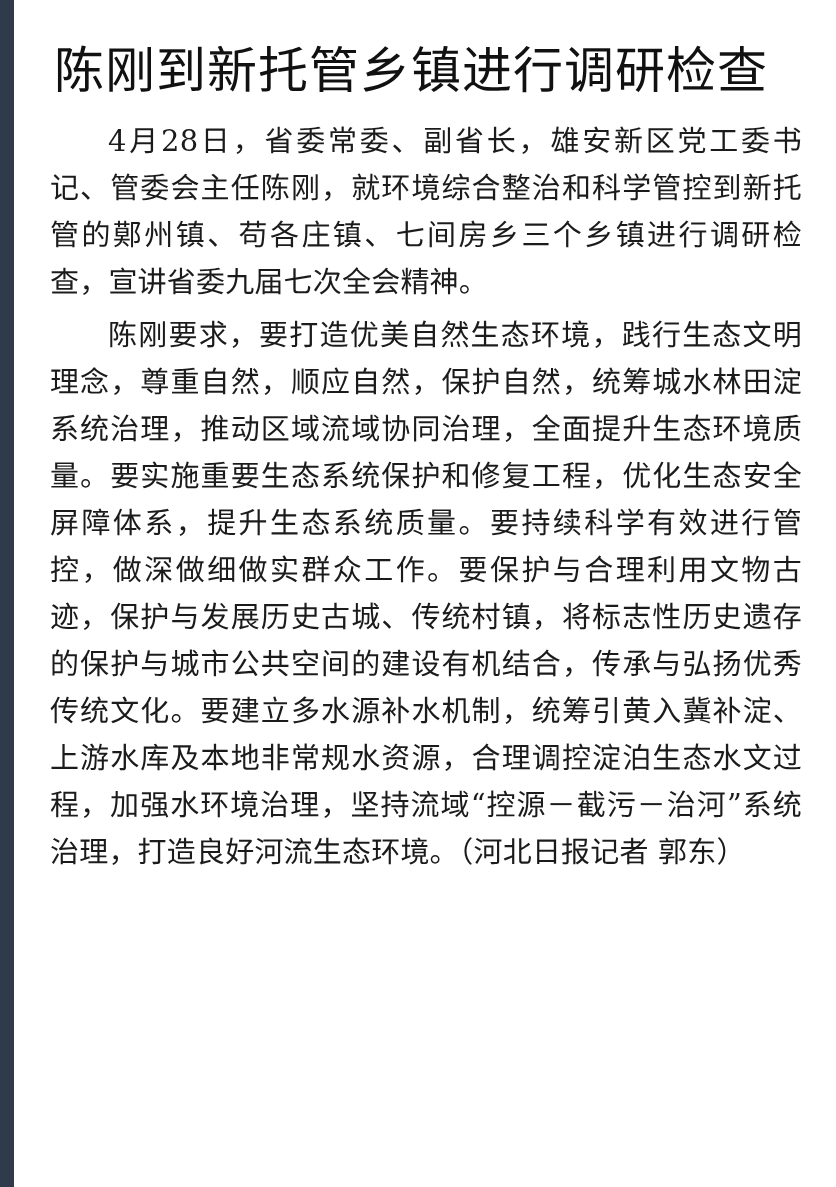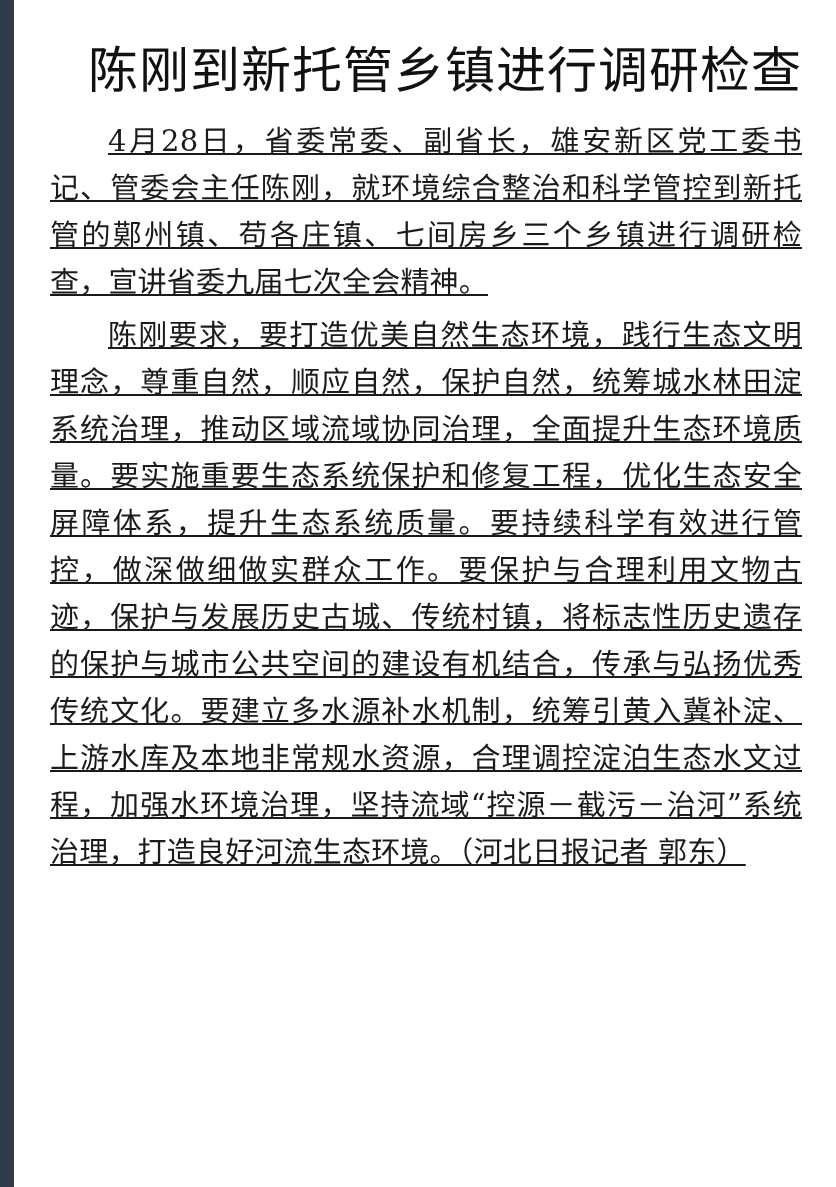--- a/index.html
+++ b/index.html
@@ -30,25 +30,23 @@
   }
   .article-title {
     font-family: "DejaVu Serif", "Liberation Serif", serif;
     font-size: 50px;
     line-height: 1.32;
     font-weight: 400;
     letter-spacing: 1px;
     color: #111111;
     margin: 0 0 10px 0;
     padding-left: 4px;
-    text-align: right;
   }
   .article-body {
     margin-top: 14px;
-    text-decoration: underline;
   }
   .para {
     font-family: "DejaVu Serif", "Liberation Serif", serif;
     font-size: 29px;
     line-height: 1.62;
     color: #1b1b1b;
     margin: 0 0 6px 0;
     text-indent: 2em;
     text-align: justify;
     letter-spacing: 0.2px;

